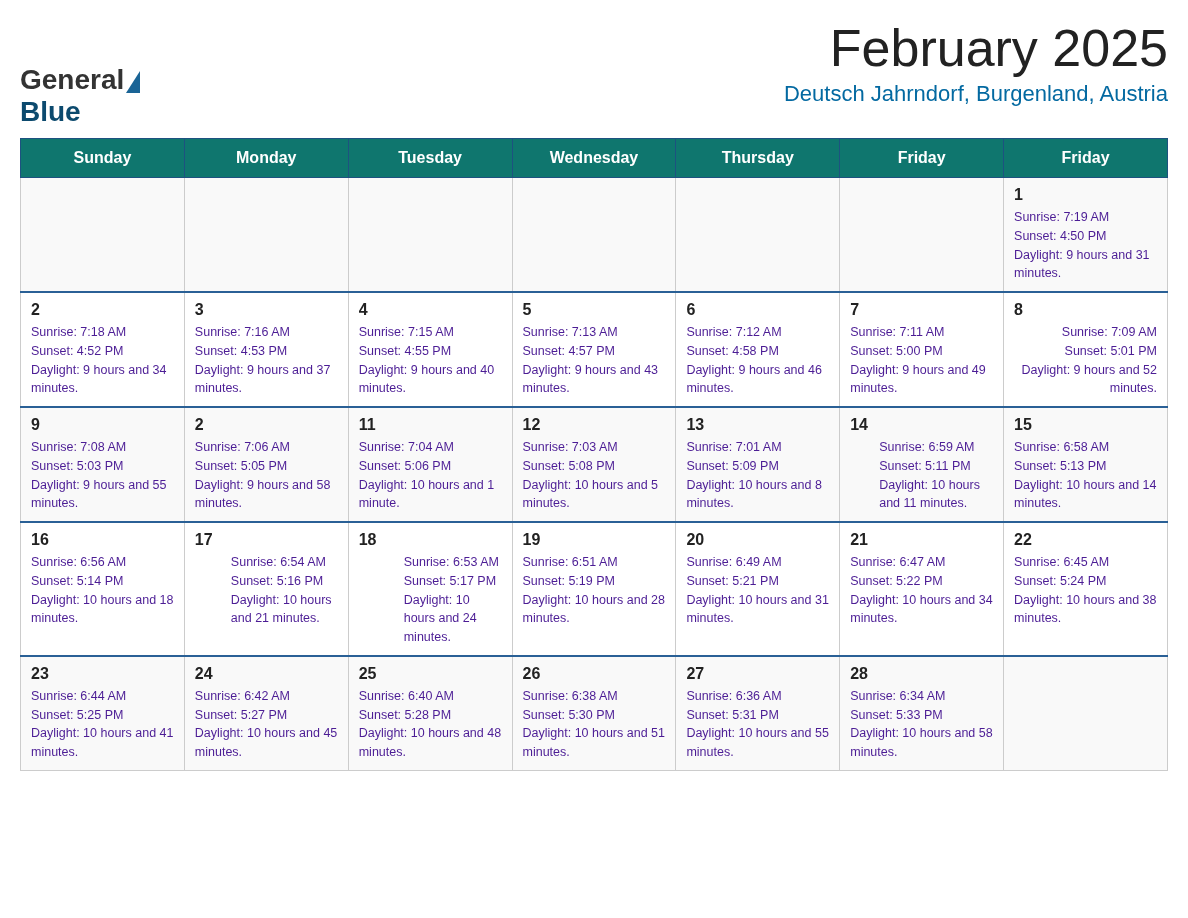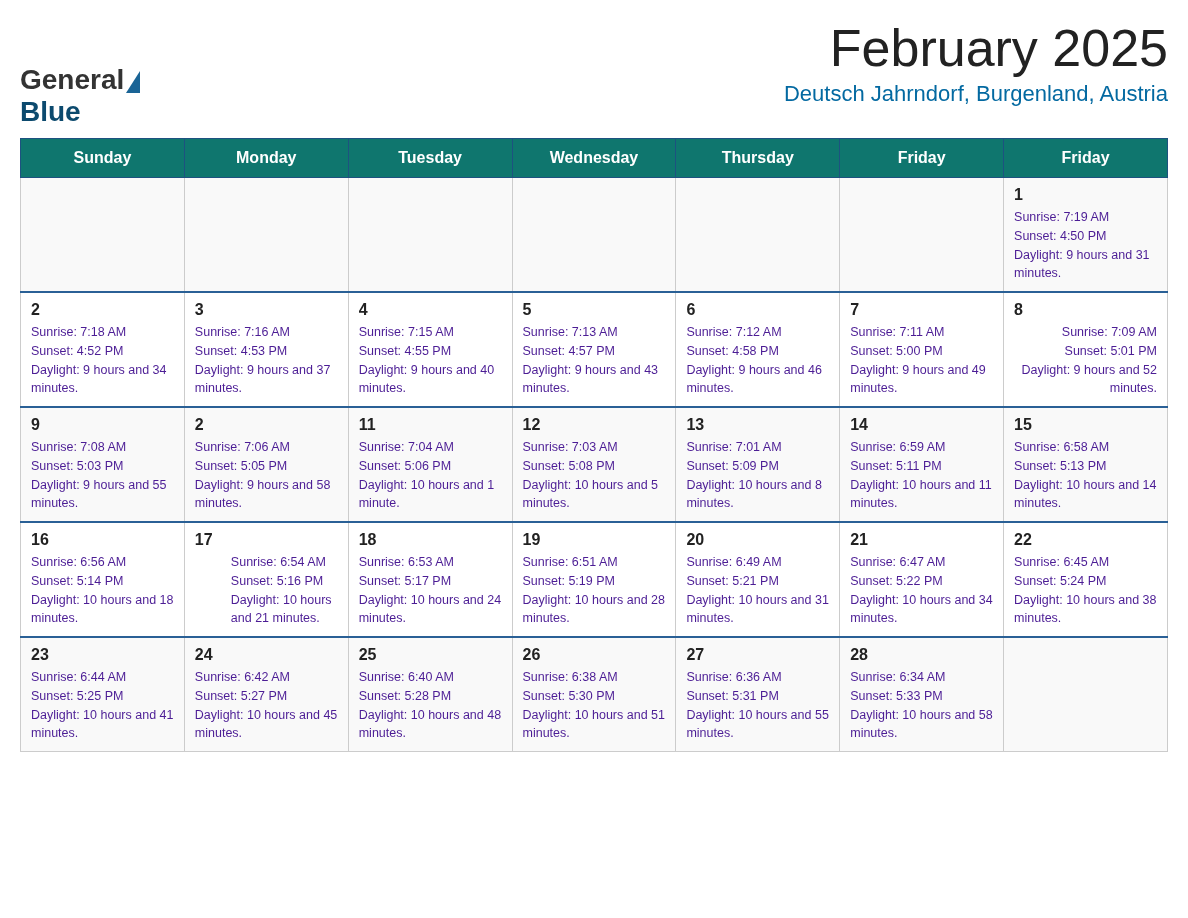--- a/index.html
+++ b/index.html
@@ -226,21 +226,21 @@
 Daylight: 10 hours and 5 minutes.</div>
         </td>
         <td>
           <span class="day-num">13</span>
           <div class="day-info" style="white-space: pre-line;">Sunrise: 7:01 AM
 Sunset: 5:09 PM
 Daylight: 10 hours and 8 minutes.</div>
         </td>
         <td>
           <span class="day-num">14</span>
-          <div class="day-info" style="white-space: pre-line;">Sunrise: 6:59 AM
+          <div class="day-info" style="white-space: pre-line; margin-left: 29px;">Sunrise: 6:59 AM
 Sunset: 5:11 PM
 Daylight: 10 hours and 11 minutes.</div>
         </td>
         <td>
           <span class="day-num">15</span>
           <div class="day-info" style="white-space: pre-line;">Sunrise: 6:58 AM
 Sunset: 5:13 PM
 Daylight: 10 hours and 14 minutes.</div>
         </td>
       </tr>
@@ -252,21 +252,21 @@
 Daylight: 10 hours and 18 minutes.</div>
         </td>
         <td>
           <span class="day-num">17</span>
           <div class="day-info" style="white-space: pre-line; margin-left: 36px;">Sunrise: 6:54 AM
 Sunset: 5:16 PM
 Daylight: 10 hours and 21 minutes.</div>
         </td>
         <td>
           <span class="day-num">18</span>
-          <div class="day-info" style="white-space: pre-line;">Sunrise: 6:53 AM
+          <div class="day-info" style="white-space: pre-line; margin-left: 45px;">Sunrise: 6:53 AM
 Sunset: 5:17 PM
 Daylight: 10 hours and 24 minutes.</div>
         </td>
         <td>
           <span class="day-num">19</span>
           <div class="day-info" style="white-space: pre-line;">Sunrise: 6:51 AM
 Sunset: 5:19 PM
 Daylight: 10 hours and 28 minutes.</div>
         </td>
         <td>

